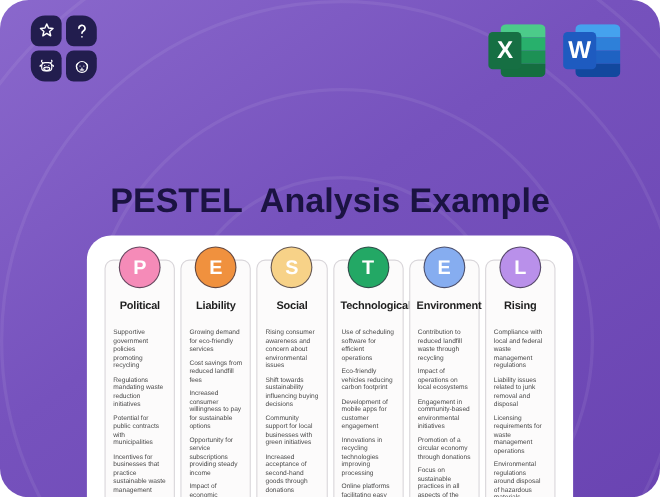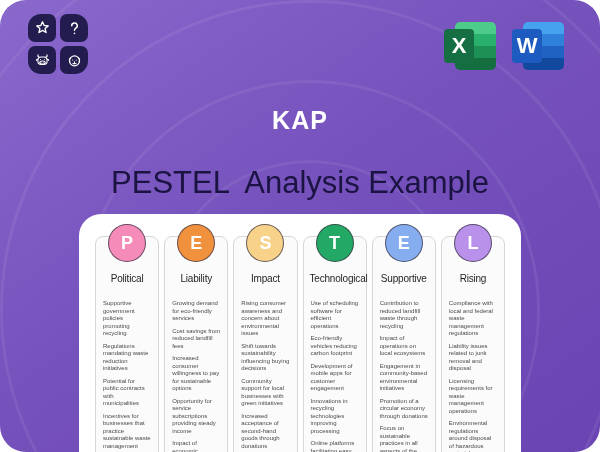--- a/index.html
+++ b/index.html
@@ -37,36 +37,36 @@
   .excel .b3{background:#1d9155;} .excel .b4{background:#156e40;}
   .excel .ofront{ background:#166f43; }
   .word .b1{background:#45a2ee;} .word .b2{background:#2e80d9;}
   .word .b3{background:#1f62c2;} .word .b4{background:#12489e;}
   .word .ofront{ background:#1e5bc0; }
 
   
   .brand { position:absolute; top:106px; left:0; width:100%; text-align:center;
            color:#ffffff; font-size:25px; font-weight:bold; letter-spacing:1px; }
   .title { position:absolute; top:165px; left:0; width:100%; text-align:center;
-           color:#1b1342; font-size:31px; font-weight:normal; white-space:pre; }
+           color:#1b1342; font-size:31px; font-weight:bold; white-space:pre; }
 
   
   .board { position:absolute; left:79px; top:214px; width:442px; height:300px;
            background:#ffffff; border-radius:22px; padding:22px 16px 0; }
   .cols { display:flex; gap:5px; }
   .column { position:relative; flex:1; min-width:0; }
   .circle { position:absolute; top:-12px; left:50%; transform:translateX(-50%);
             width:38px; height:38px; border-radius:50%;
             border:1.5px solid rgba(55,48,66,0.75); z-index:2;
             display:flex; align-items:center; justify-content:center;
             color:#fff; font-size:18px; font-weight:bold; }
   .colcard { background:#fcfbfb; border:1px solid #d9d6da; border-radius:8px;
              height:234px; display:flex; flex-direction:column;
              padding:30px 6px 6px; }
-  .coltitle { text-align:center; font-size:10px; font-weight:normal; color:#1f1f1f;
+  .coltitle { text-align:center; font-size:10px; font-weight:bold; color:#1f1f1f;
               margin-top:6px; white-space:nowrap; letter-spacing:-0.2px; }
   .items { margin-top:16px; display:flex; flex-direction:column; gap:5px; padding:0 1px; }
   .item { font-size:6px; line-height:1.25; color:#4a4a4a; }
 </style>
 </head>
 <body>
 
 <div class="canvas">
   <div class="bg">
     <div class="arc a1"></div>
@@ -125,21 +125,20 @@
       <div class="obars">
         <div class="b1"></div>
           <div class="b2"></div>
           <div class="b3"></div>
           <div class="b4"></div>
       </div>
       <div class="ofront">W</div>
     </div>
   </div>
 
-  <div class="brand">KAP</div>
   <div class="title">PESTEL  Analysis Example</div>
 
   <div class="board">
     <div class="cols">
 
       <div class="column">
         <div class="circle" style="background-color: rgb(245, 139, 184);">P</div>
         <div class="colcard">
           <div class="coltitle">Political</div>
           <div class="items">
@@ -164,21 +163,21 @@
             <div class="item">Opportunity for service subscriptions providing steady income</div>
             <div class="item">Impact of economic downturns on disposable income and spending</div>
           </div>
 
         </div>
       </div>
 
       <div class="column">
         <div class="circle" style="background-color: rgb(247, 210, 136);">S</div>
         <div class="colcard">
-          <div class="coltitle">Impact</div>
+          <div class="coltitle">Social</div>
           <div class="items">
             <div class="item">Rising consumer awareness and concern about environmental issues</div>
             <div class="item">Shift towards sustainability influencing buying decisions</div>
             <div class="item">Community support for local businesses with green initiatives</div>
             <div class="item">Increased acceptance of second-hand goods through donations</div>
 
           </div>
 
         </div>
       </div>
@@ -194,21 +193,21 @@
             <div class="item">Innovations in recycling technologies improving processing</div>
             <div class="item">Online platforms facilitating easy booking and payment</div>
           </div>
 
         </div>
       </div>
 
       <div class="column">
         <div class="circle" style="background-color: rgb(134, 173, 240);">E</div>
         <div class="colcard">
-          <div class="coltitle">Supportive</div>
+          <div class="coltitle">Environment</div>
           <div class="items">
             <div class="item">Contribution to reduced landfill waste through recycling</div>
             <div class="item">Impact of operations on local ecosystems</div>
             <div class="item">Engagement in community-based environmental initiatives</div>
             <div class="item">Promotion of a circular economy through donations</div>
             <div class="item">Focus on sustainable practices in all aspects of the business</div>
           </div>
 
         </div>
       </div>

